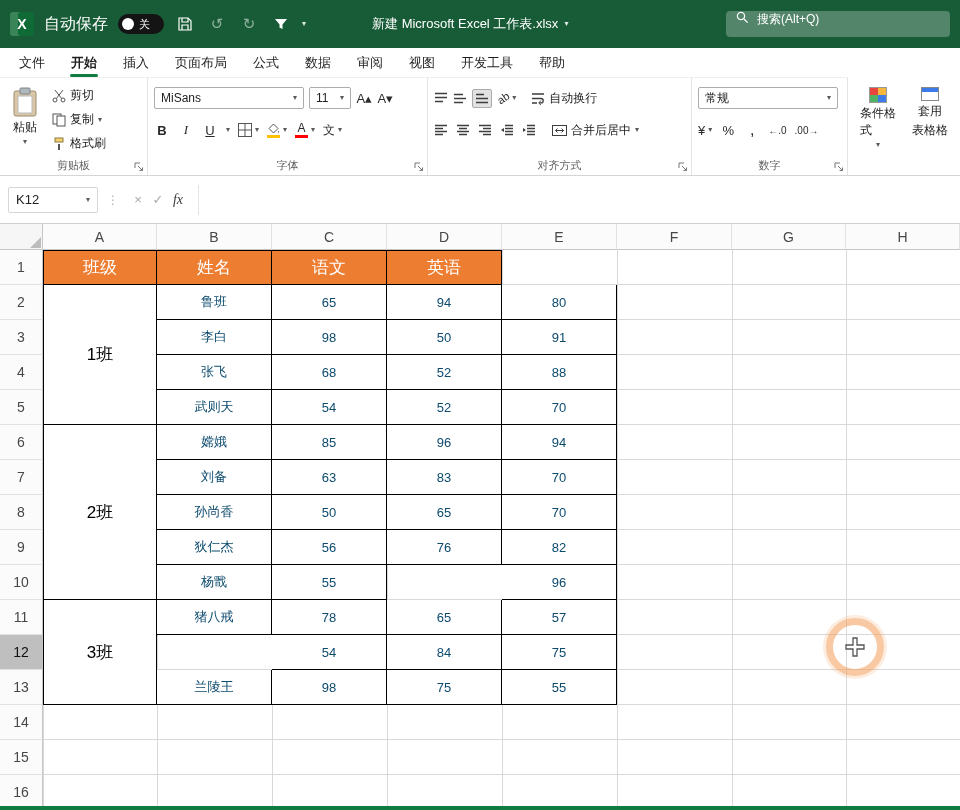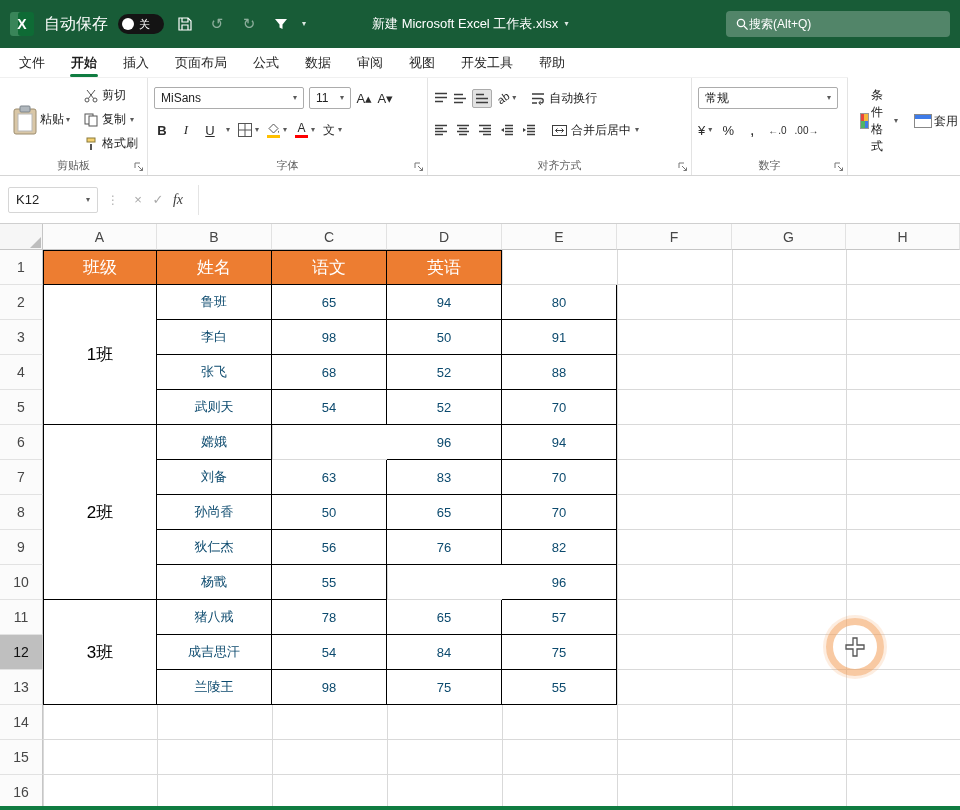--- a/index.html
+++ b/index.html
@@ -11,36 +11,36 @@
 .xl-logo{width:24px;height:24px;border-radius:3px;background:#0E6B35;display:flex;align-items:center;justify-content:center;font-weight:bold;font-size:14px;color:#fff;box-shadow:inset 8px 0 0 rgba(255,255,255,.18)}
 .ts-label{font-size:16px}
 .toggle{width:46px;height:20px;border-radius:10px;background:#141414;display:flex;align-items:center;gap:5px;padding:0 4px;cursor:pointer}
 .knob{width:12px;height:12px;border-radius:50%;background:#fff}
 .t-state{font-size:11px;color:#fff}
 .tb-btn{display:flex;align-items:center;justify-content:center;width:22px;height:22px;font-size:15px;color:#fff}
 .tb-btn.dim{opacity:.5}
 .dd{font-size:8px;color:#5a5a5a;line-height:1}
 .dd.w{color:rgba(255,255,255,.85)}
 .doc-title{margin-left:56px;display:flex;align-items:center;gap:6px;font-size:13px;white-space:nowrap}
-.searchbox{margin-left:auto;width:224px;height:26px;border-radius:4px;background:rgba(255,255,255,.25);display:flex;align-items:center;padding:0 10px;font-size:12px;color:#fff;cursor:text}
+.searchbox{margin-left:auto;width:224px;height:26px;border-radius:4px;background:rgba(255,255,255,.25);display:flex;gap:8px;padding:0 10px;font-size:12px;color:#fff;cursor:text}
 
 
 .menubar{position:absolute;left:0;top:48px;width:848px;height:30px;background:#fff;display:flex;align-items:stretch;padding-left:6px;border-bottom:1px solid #F0F0F0}
 .tab{display:flex;align-items:center;padding:0 13px;font-size:13px;color:#1f1f1f;position:relative;cursor:pointer}
 .tab.active{font-weight:bold}
 .tab.active::after{content:"";position:absolute;left:12px;right:12px;bottom:0;height:3px;border-radius:2px;background:#107C41}
 
 
 .ribbon{position:absolute;left:0;top:78px;width:960px;height:98px;background:#fff;border-bottom:1px solid #D5D5D5;display:flex}
 .rgroup{position:relative;height:100%;border-right:1px solid #E3E3E3;padding:7px 6px 18px}
 .rlabel{position:absolute;bottom:2px;left:0;right:0;text-align:center;font-size:11px;color:#5f5f5f}
 .launcher{position:absolute;right:3px;bottom:3px}
 .g-clipboard{width:148px}.g-font{width:280px}.g-align{width:264px}.g-number{width:156px}.g-styles{flex:1;overflow:hidden}
 .gc-row{display:flex;gap:8px}
-.bigbtn{display:flex;flex-direction:row;align-items:center;gap:2px;font-size:12px;color:#222;cursor:pointer;padding:2px 6px}
+.bigbtn{display:flex;flex-direction:column;align-items:center;gap:2px;font-size:12px;color:#222;cursor:pointer;padding:2px 6px}
 .stack{display:flex;flex-direction:column;justify-content:flex-start;gap:3px}
 .smallbtn{display:flex;align-items:center;gap:4px;font-size:12px;color:#222;height:21px;cursor:pointer;white-space:nowrap}
 .fr1{display:flex;align-items:center;gap:5px;height:26px}
 .fr2{display:flex;align-items:center;gap:8px;height:30px;margin-top:4px}
 .combo{display:flex;align-items:center;justify-content:space-between;border:1px solid #ACACAC;border-radius:2px;height:22px;padding:0 6px;font-size:12px;color:#222;background:#fff;cursor:pointer}
 .tbtn{display:inline-flex;align-items:center;justify-content:center;min-width:16px;height:20px;font-size:13px;color:#2b2b2b;cursor:pointer}
 .tbtn.b{font-weight:bold}.tbtn.i{font-style:italic;font-family:"Liberation Serif",serif}.tbtn.u{text-decoration:underline}
 .ibtn{display:inline-flex;align-items:center;gap:3px;cursor:pointer}
 .ibtn.sel{background:#E2E2E2;border:1px solid #ABABAB;border-radius:2px;padding:2px}
 .colico{display:inline-flex;flex-direction:column;align-items:center;line-height:1}
@@ -423,20 +423,21 @@
     <div class="dcell" style="grid-area:5/4">68</div>
     <div class="dcell" style="grid-area:5/5">52</div>
     <div class="dcell" style="grid-area:5/6">88</div>
 
     <div class="dcell" style="grid-area:6/3">武则天</div>
     <div class="dcell" style="grid-area:6/4">54</div>
     <div class="dcell" style="grid-area:6/5">52</div>
     <div class="dcell" style="grid-area:6/6">70</div>
 
     <div class="dcell" style="grid-area:7/3">嫦娥</div>
+    <div class="dcell" style="grid-area:7/4">85</div>
     <div class="dcell" style="grid-area:7/5">96</div>
     <div class="dcell" style="grid-area:7/6">94</div>
 
     <div class="dcell" style="grid-area:8/3">刘备</div>
     <div class="dcell" style="grid-area:8/4">63</div>
     <div class="dcell" style="grid-area:8/5">83</div>
     <div class="dcell" style="grid-area:8/6">70</div>
 
     <div class="dcell" style="grid-area:9/3">孙尚香</div>
     <div class="dcell" style="grid-area:9/4">50</div>
@@ -450,21 +451,20 @@
 
     <div class="dcell" style="grid-area:11/3">杨戬</div>
     <div class="dcell" style="grid-area:11/4">55</div>
     <div class="dcell" style="grid-area:11/6">96</div>
 
     <div class="dcell" style="grid-area:12/3">猪八戒</div>
     <div class="dcell" style="grid-area:12/4">78</div>
     <div class="dcell" style="grid-area:12/5">65</div>
     <div class="dcell" style="grid-area:12/6">57</div>
 
-    <div class="dcell" style="grid-area:13/3">成吉思汗</div>
     <div class="dcell" style="grid-area:13/4">54</div>
     <div class="dcell" style="grid-area:13/5">84</div>
     <div class="dcell" style="grid-area:13/6">75</div>
 
     <div class="dcell" style="grid-area:14/3">兰陵王</div>
     <div class="dcell" style="grid-area:14/4">98</div>
     <div class="dcell" style="grid-area:14/5">75</div>
     <div class="dcell" style="grid-area:14/6">55</div>
   </div>
 

